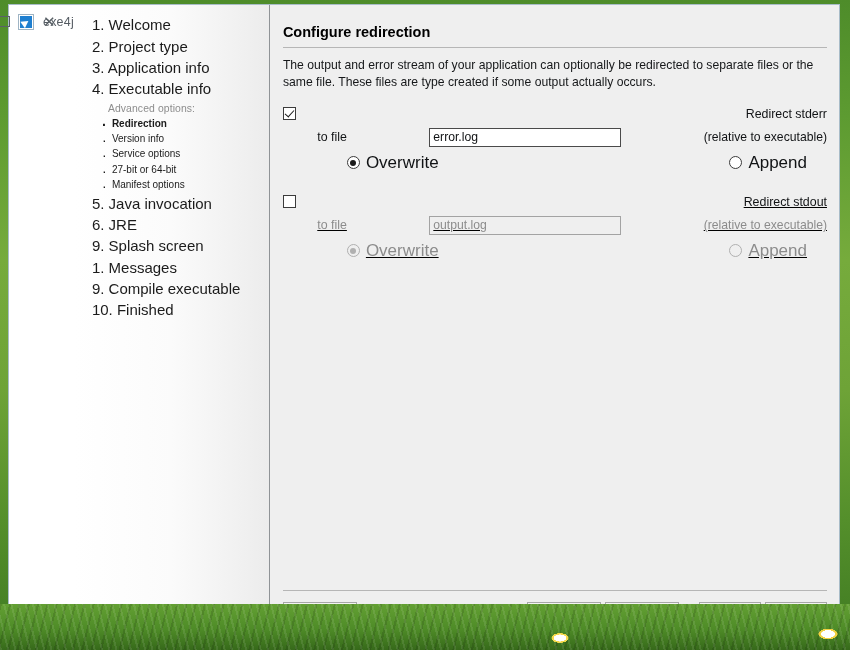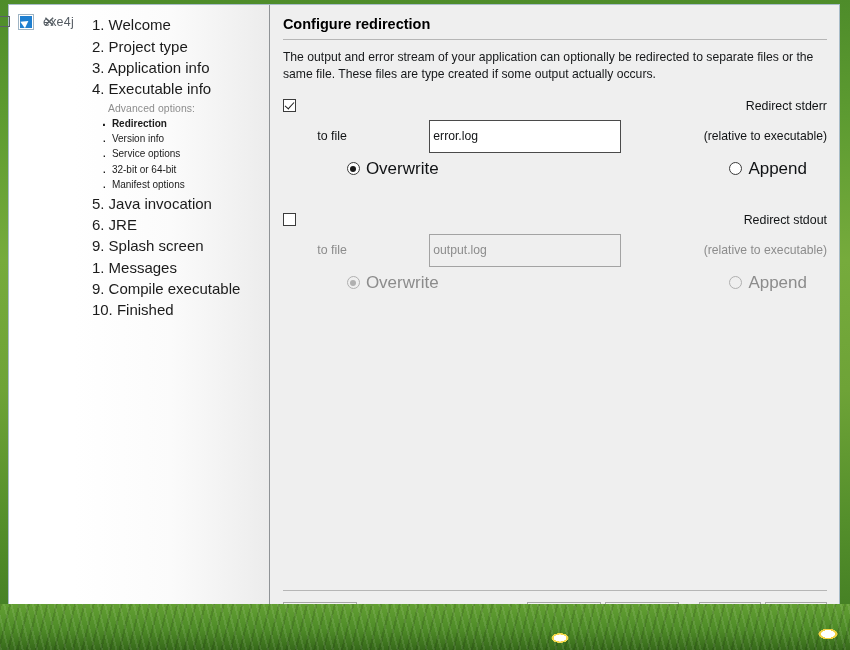--- a/index.html
+++ b/index.html
@@ -161,21 +161,21 @@
     user-select: none;
   }
 
   
   #content {
     flex: 1;
     background: #efefef;
     display: flex;
     flex-direction: column;
     min-width: 0;
-    padding: 0 12px 0 13px;
+    padding: 8px 12px 0 13px;
     box-sizing: border-box;
   }
   #page-title {
     font-size: 14.5px;
     font-weight: bold;
     color: #000000;
     padding: 11px 0 7px 0;
   }
   #title-rule {
     height: 1px;
@@ -220,21 +220,21 @@
     font-size: 12.4px;
     color: #111315;
     width: 46px;
     text-align: right;
     margin-right: 8px;
     flex: none;
   }
   .tofile-label.dim { color: #8c8c8c; }
   .txtinput {
     width: 192px;
-    height: 33px;
+    height: 19px;
     border: 1px solid #4a4a4a;
     background: #ffffff;
     font-family: "Liberation Sans", sans-serif;
     font-size: 12.2px;
     color: #111315;
     padding: 0 3px;
     box-sizing: border-box;
     outline: none;
   }
   .txtinput.disabled {
@@ -363,21 +363,21 @@
 
       <div id="sidebar">
         <div class="nav-item">1. Welcome</div>
         <div class="nav-item">2. Project type</div>
         <div class="nav-item">3. Application info</div>
         <div class="nav-item">4. Executable info</div>
         <div class="nav-advanced">Advanced options:</div>
         <div class="nav-sub active">Redirection</div>
         <div class="nav-sub">Version info</div>
         <div class="nav-sub">Service options</div>
-        <div class="nav-sub">32-bit or 64-bit</div>
+        <div class="nav-sub">27-bit or 64-bit</div>
         <div class="nav-sub">Manifest options</div>
         <div class="nav-item">5. Java invocation</div>
         <div class="nav-item">6. JRE</div>
         <div class="nav-item">9. Splash screen</div>
         <div class="nav-item">1. Messages</div>
         <div class="nav-item">9. Compile executable</div>
         <div class="nav-item">10. Finished</div>
         <div id="watermark">exe4j</div>
       </div>
 
@@ -402,21 +402,21 @@
               <span class="rb selected"></span>
               <span class="rb-label">Overwrite</span>
             </span>
             <span class="radio-wrap">
               <span class="rb"></span>
               <span class="rb-label">Append</span>
             </span>
           </div>
         </div>
 
-        <div class="group" style="margin-top:28px;">
+        <div class="group" style="margin-top:16px;text-decoration:underline;">
           <div class="row checkrow">
             <span class="cb"></span>
             <span class="cb-label">Redirect stdout</span>
           </div>
           <div class="row filerow">
             <span class="tofile-label dim">to file</span>
             <input class="txtinput disabled" type="text" disabled="" value="output.log" style="">
             <span class="hint dim">(relative to executable)</span>
           </div>
           <div class="row radiorow">

